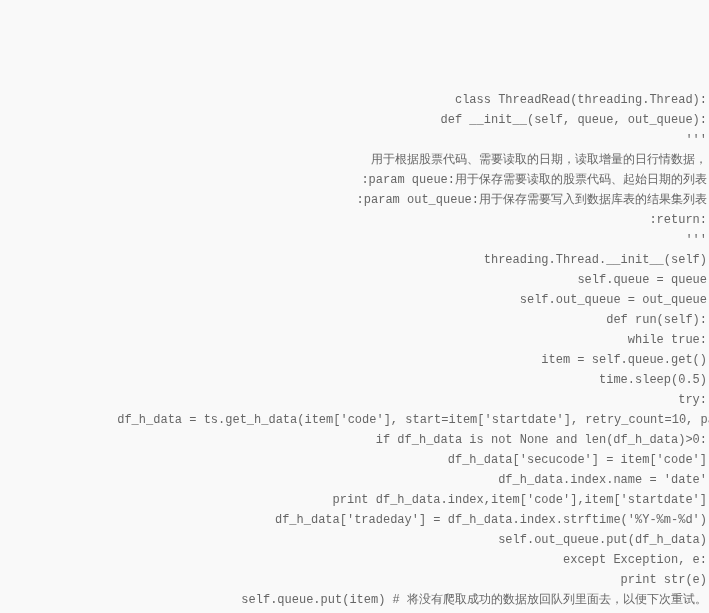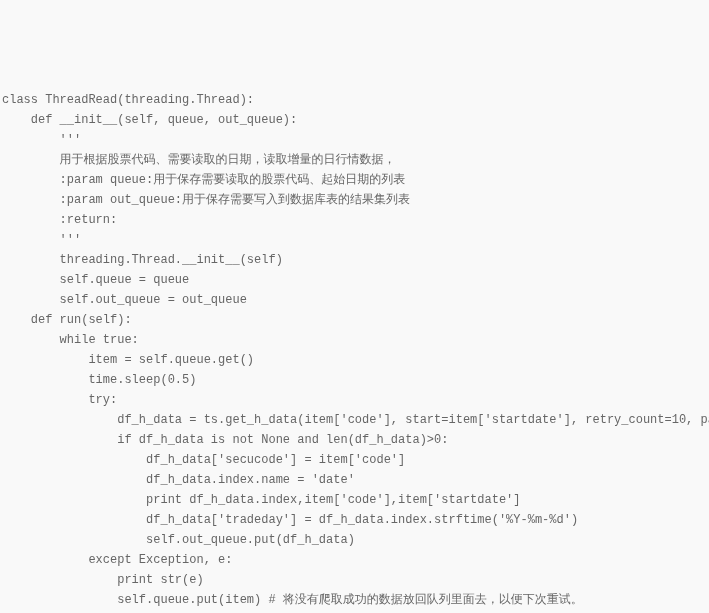--- a/index.html
+++ b/index.html
@@ -12,20 +12,21 @@
       font-family: Consolas, Monaco, 'Courier New', monospace;
       font-size: 12px;
       line-height: 20px;
       color: #666;
       padding: 10px 2px;
       white-space: pre;
       overflow-x: hidden;
     }
     .code-line {
       display: block;
+      text-align: right;
     }
   </style>
 </head>
 <body>
 
 
 
 <div id="code-container"><span class="code-line">class ThreadRead(threading.Thread):</span><span class="code-line">    def __init__(self, queue, out_queue):</span><span class="code-line">        '''</span><span class="code-line">        用于根据股票代码、需要读取的日期，读取增量的日行情数据，</span><span class="code-line">        :param queue:用于保存需要读取的股票代码、起始日期的列表</span><span class="code-line">        :param out_queue:用于保存需要写入到数据库表的结果集列表</span><span class="code-line">        :return:</span><span class="code-line">        '''</span><span class="code-line">        threading.Thread.__init__(self)</span><span class="code-line">        self.queue = queue</span><span class="code-line">        self.out_queue = out_queue</span><span class="code-line">    def run(self):</span><span class="code-line">        while true:</span><span class="code-line">            item = self.queue.get()</span><span class="code-line">            time.sleep(0.5)</span><span class="code-line">            try:</span><span class="code-line">                df_h_data = ts.get_h_data(item['code'], start=item['startdate'], retry_count=10, pause=0.01)</span><span class="code-line">                if df_h_data is not None and len(df_h_data)&gt;0:</span><span class="code-line">                    df_h_data['secucode'] = item['code']</span><span class="code-line">                    df_h_data.index.name = 'date'</span><span class="code-line">                    print df_h_data.index,item['code'],item['startdate']</span><span class="code-line">                    df_h_data['tradeday'] = df_h_data.index.strftime('%Y-%m-%d')</span><span class="code-line">                    self.out_queue.put(df_h_data)</span><span class="code-line">            except Exception, e:</span><span class="code-line">                print str(e)</span><span class="code-line">                self.queue.put(item) # 将没有爬取成功的数据放回队列里面去，以便下次重试。</span><span class="code-line">                time.sleep(10)</span><span class="code-line"></span></div>
 
 

